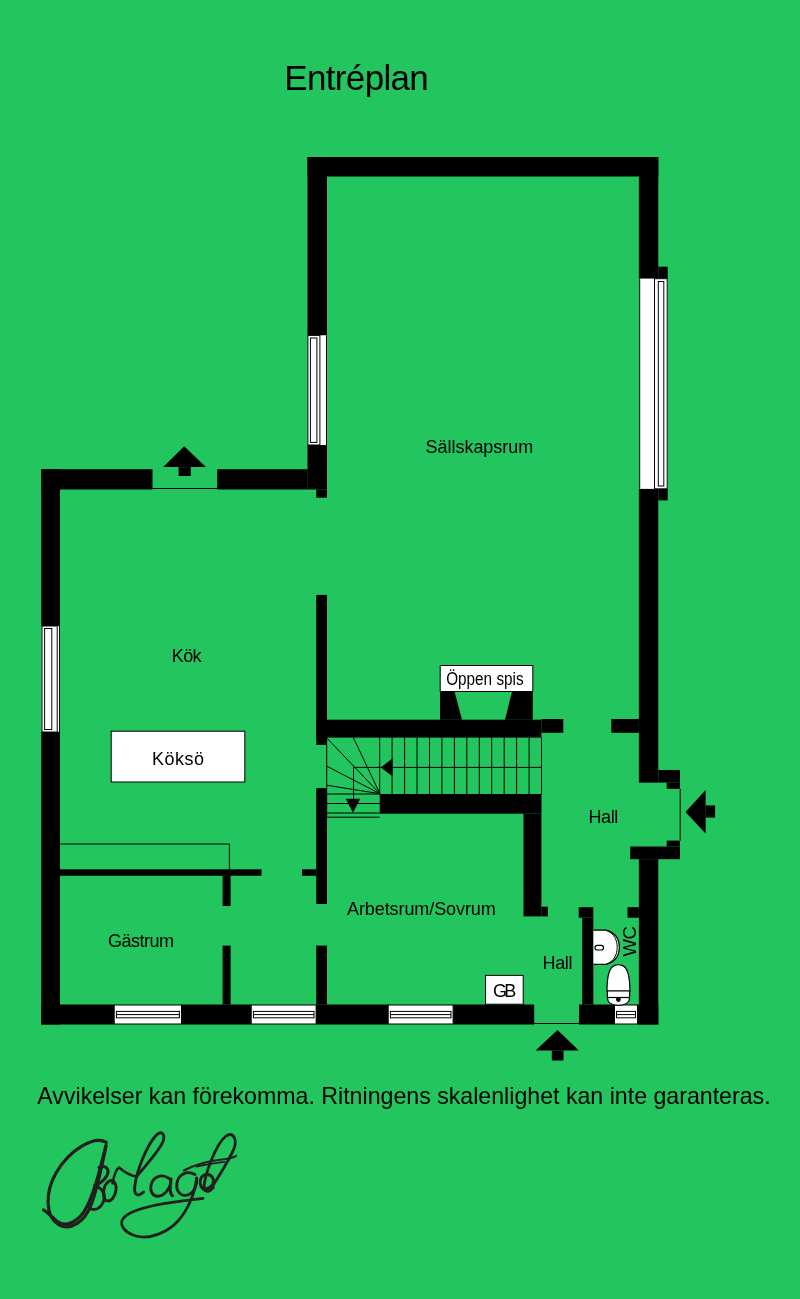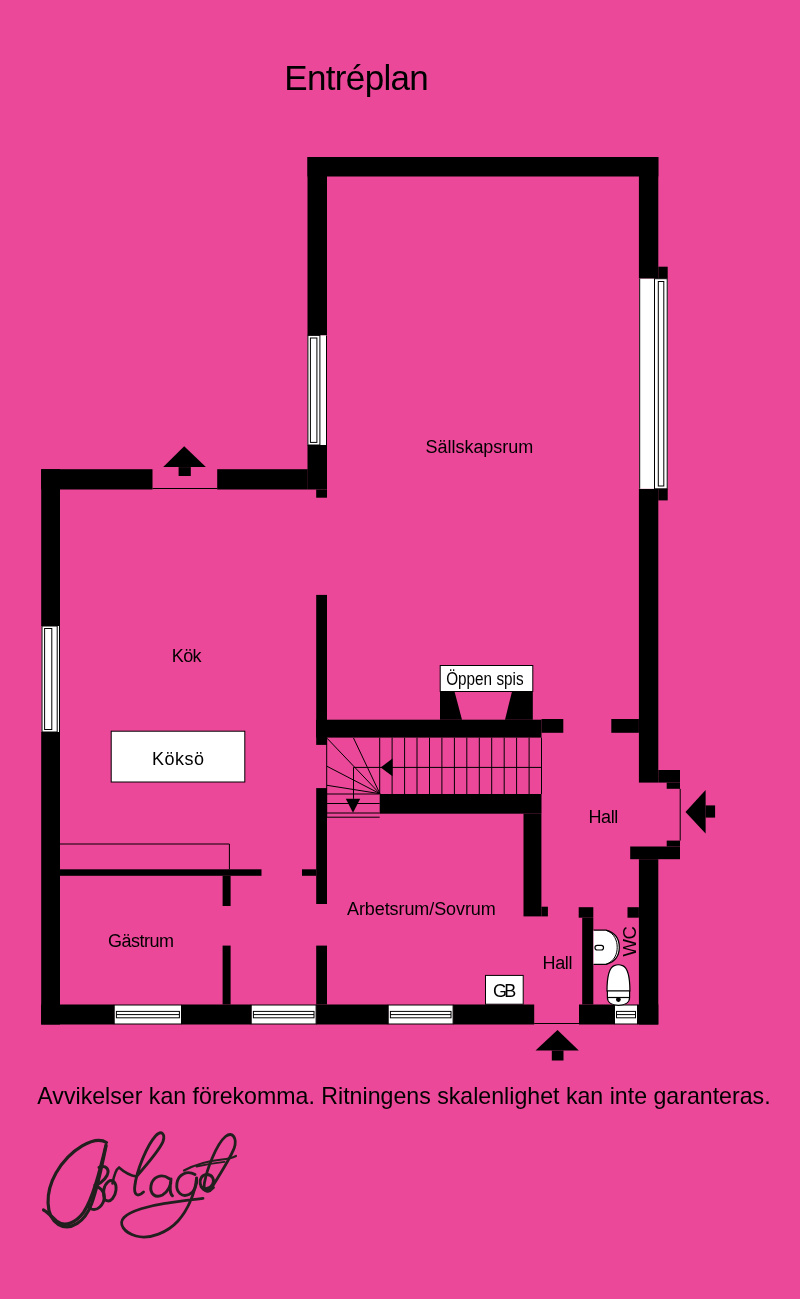--- a/index.html
+++ b/index.html
@@ -1,16 +1,16 @@
 <!DOCTYPE html>
 <html><head>
 <meta charset="utf-8">
 <style>
   html,body{margin:0;padding:0;background:#fff;}
-  #page{position:relative;width:800px;height:1299px;background:#ec4899;overflow:hidden;will-change:transform;}
+  #page{position:relative;width:800px;height:1299px;background:#22c55e;overflow:hidden;will-change:transform;}
   svg text{font-family:"Liberation Sans",sans-serif;fill:#000;}
   *{-webkit-font-smoothing:antialiased;}
 </style>
 </head>
 <body>
 <div id="page">
 <svg width="800" height="1299" viewBox="0 0 800 1299">
 
 <g fill="#000" stroke="none">
 

